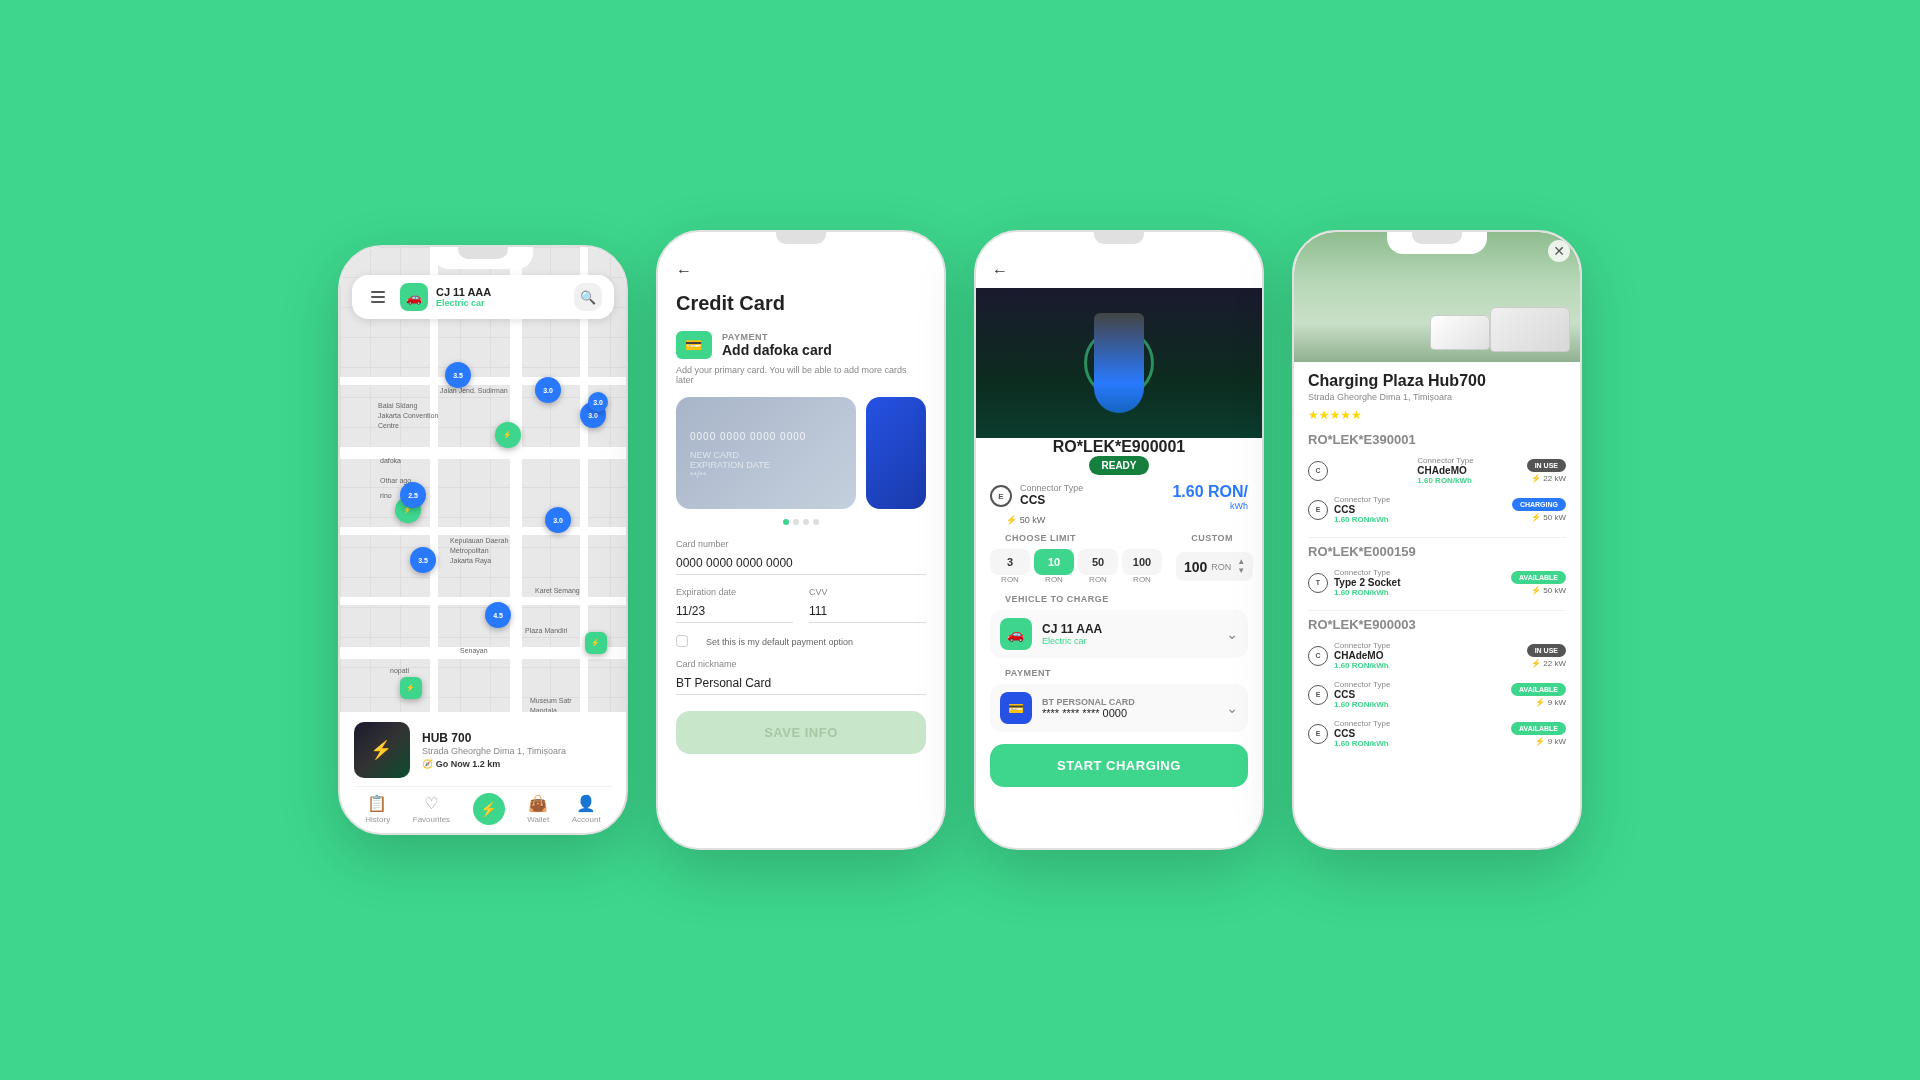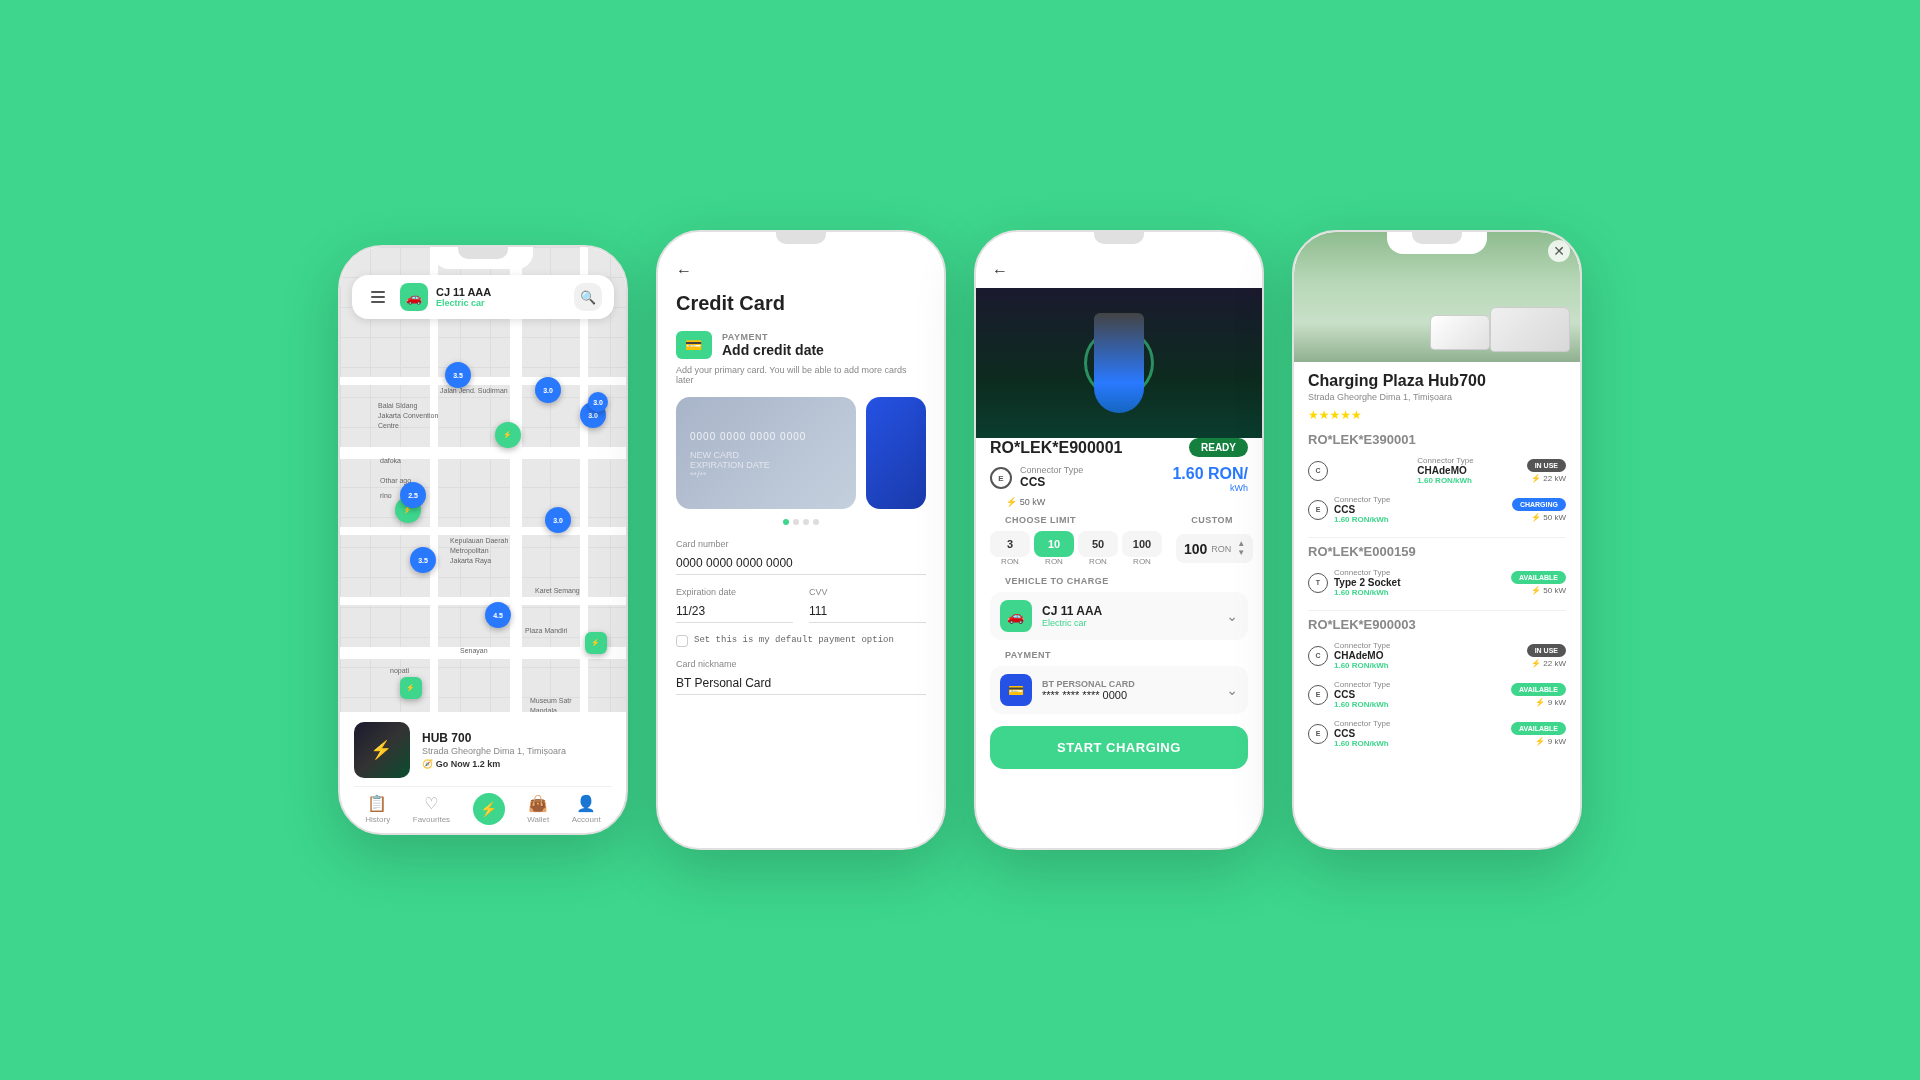--- a/index.html
+++ b/index.html
@@ -289,21 +289,21 @@
       border: none;
       border-bottom: 1px solid #ddd;
       padding: 4px 0;
       font-size: 12px;
       color: #222;
       outline: none;
     }
     .form-row { display: flex; gap: 16px; }
     .form-row .form-group { flex: 1; }
     .checkbox-row {
-      display: flex; align-items: flex-start; gap: 6px; margin-bottom: 12px; font-family: Liberation Mono, monospace;
+      display: flex; align-items: flex-end; gap: 18px; margin-bottom: 12px;
     }
     .checkbox-box {
       width: 12px; height: 12px;
       border: 1.5px solid #ccc;
       border-radius: 3px;
     }
     .checkbox-label { font-size: 9px; color: #666; }
     .save-btn {
       width: 100%;
       background: #c8e6c9;
@@ -360,20 +360,21 @@
       padding: 7px 10px;
       font-size: 9px;
       color: #2e7d32;
       line-height: 1.4;
     }
     .ch-tip-banner strong { font-weight: 700; }
     .ch-station-row {
       display: flex; align-items: center; justify-content: space-between;
       padding: 0 14px;
       margin-bottom: 8px;
+      flex-direction: column;
     }
     .ch-station-id { font-size: 16px; font-weight: 800; color: #222; }
     .ch-ready-badge {
       background: #15803d;
       color: #fff;
       font-size: 10px;
       font-weight: 700;
       padding: 4px 12px;
       border-radius: 20px;
     }
@@ -640,21 +641,21 @@
     <div class="phone-notch"></div>
     <div class="phone-screen">
       <div class="cc-screen">
         <div class="cc-back">←</div>
         <div class="cc-title">Credit Card</div>
 
         <div class="cc-payment-row">
           <div class="cc-card-icon">💳</div>
           <div>
             <div class="cc-payment-label">PAYMENT</div>
-            <div class="cc-payment-title">Add credit date</div>
+            <div class="cc-payment-title">Add dafoka card</div>
           </div>
         </div>
         <div class="cc-payment-sub">Add your primary card. You will be able to add more cards later</div>
 
         <div class="card-carousel">
           <div class="card-visual">
             <div class="card-number-text">0000 0000 0000 0000</div>
             <div class="card-label">NEW CARD</div>
             <div class="card-exp">
               <span>EXPIRATION DATE</span>
@@ -686,20 +687,21 @@
         </div>
         <div class="checkbox-row">
           <div class="checkbox-box"></div>
           <div class="checkbox-label">Set this is my default payment option</div>
         </div>
         <div class="form-group">
           <div class="form-label">Card nickname</div>
           <input class="form-input" type="text" value="BT Personal Card" style="">
         </div>
 
+        <button class="save-btn">SAVE INFO</button>
       </div>
     </div>
   </div>
 
   <div class="phone phone-3">
     <div class="phone-notch"></div>
     <div class="phone-screen">
       <div class="ch-screen">
         <div class="ch-header">
           <div class="ch-back">←</div>

